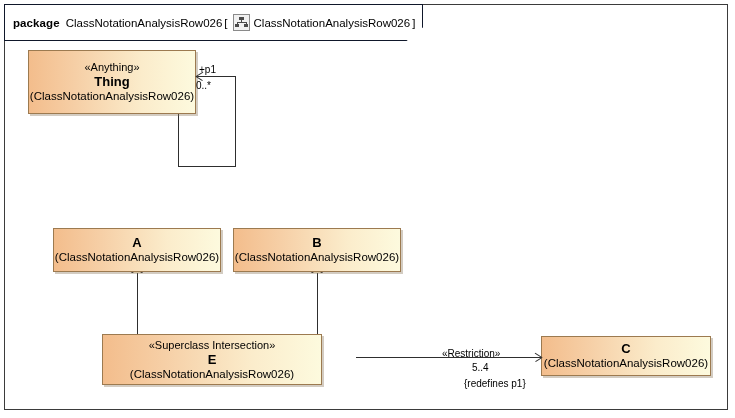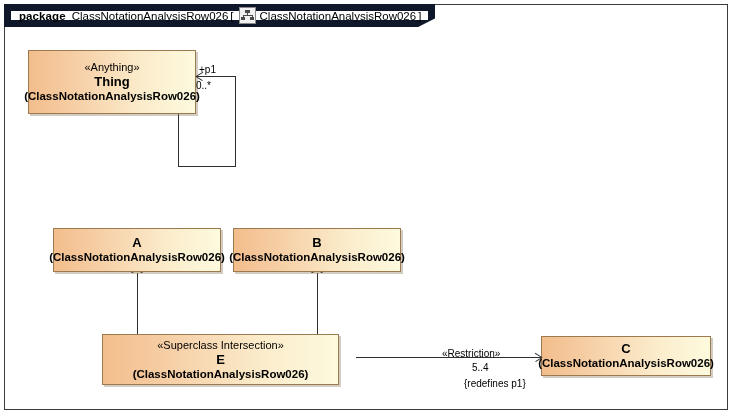--- a/index.html
+++ b/index.html
@@ -26,23 +26,23 @@
     width: 724px;
     height: 406px;
     border: 1px solid #3b3b3b;
     box-sizing: border-box;
     background: transparent;
   }
   .pkg-tab {
     position: absolute;
     left: 4px;
     top: 4px;
-    height: 23px;
+    height: 37px;
     box-sizing: border-box;
-    border: 7px solid #0f172a;
+    border: 1px solid #0f172a;
     background: #ffffff;
     display: flex;
     align-items: center;
     padding: 0 7px 0 8px;
     white-space: nowrap;
     
     clip-path: polygon(0 0, 100% 0, 100% 62%, 96% 100%, 0 100%);
     z-index: 5;
   }
   .pkg-kw {
@@ -109,21 +109,20 @@
   .cls .cname {
     font-size: 13px;
     font-weight: bold;
     line-height: 15px;
     white-space: nowrap;
   }
   .cls .cqual {
     font-size: 11.5px;
     line-height: 15px;
     white-space: nowrap;
-    font-weight: bold;
   }
 
   
   .ln-h, .ln-v {
     position: absolute;
     background: #2e2e2e;
     z-index: 1;
   }
   .ln-h { height: 1px; }
   .ln-v { width: 1px; }
@@ -238,21 +237,21 @@
   <div class="ln-h" style="left:356px; top:357px; width:186px;"></div>
   <div class="ah ah-right" style="left:534px; top:357px;">
       <b></b>
       <b></b>
     </div>
 
   <div class="lbl c" style="left:442px; top:347px;">«Restriction»</div>
   <div class="lbl" style="left:472px; top:361px;">5..4</div>
   <div class="lbl" style="left:464px; top:377px;">{redefines p1}</div>
 
-  <div class="cls" style="left:102px; top:334px; width:237px; height:51px;">
+  <div class="cls" style="left:102px; top:334px; width:220px; height:51px;">
     <div class="stereo">«Superclass Intersection»</div>
     <div class="cname">E</div>
     <div class="cqual">(ClassNotationAnalysisRow026)</div>
   </div>
 
   <div class="cls" style="left:541px; top:336px; width:170px; height:40px;">
     <div class="cname">C</div>
     <div class="cqual">(ClassNotationAnalysisRow026)</div>
   </div>
 

